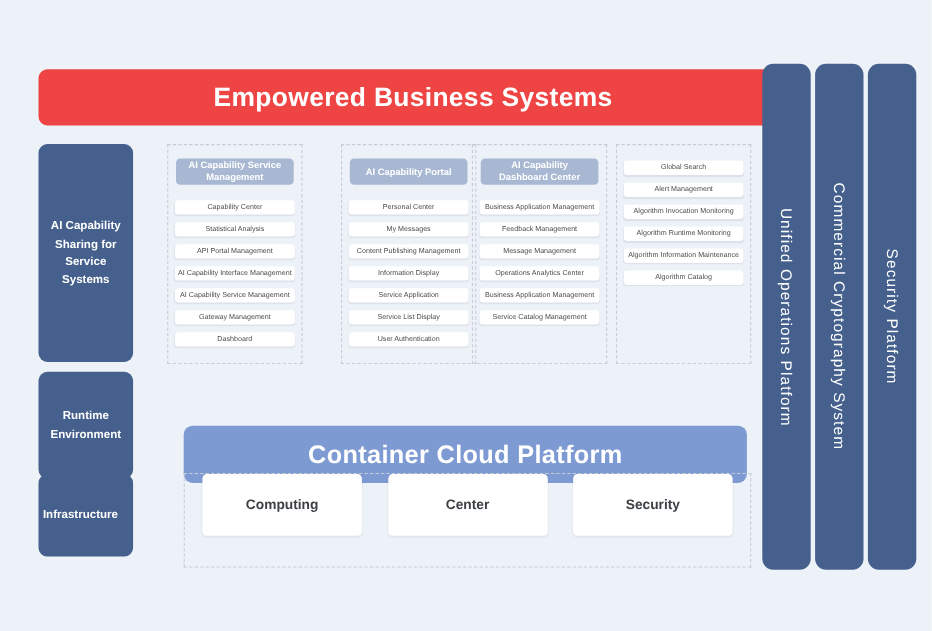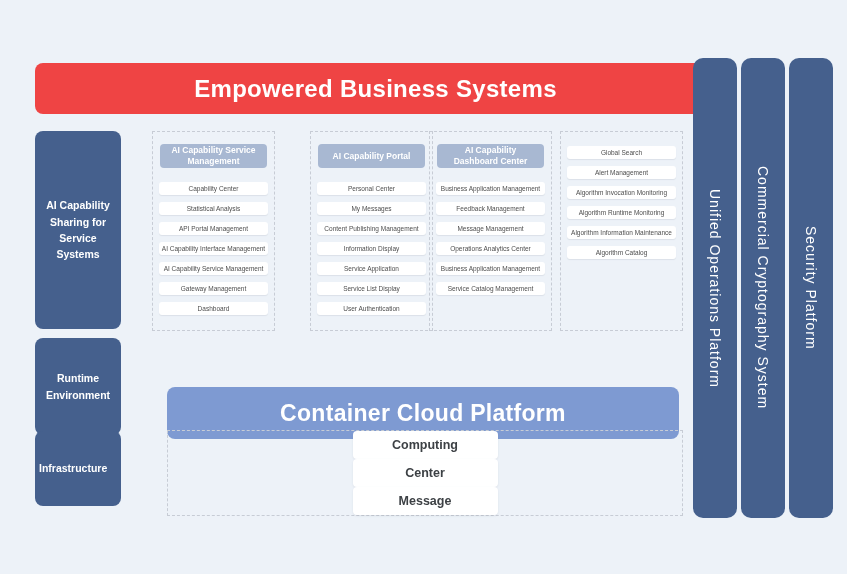--- a/index.html
+++ b/index.html
@@ -51,23 +51,22 @@
   .ccp{
     position:absolute;left:167px;top:354px;width:512px;height:52px;
     background:#7e9ad2;border-radius:8px;
     display:flex;align-items:center;justify-content:center;
     color:#fff;font-size:23px;font-weight:700;letter-spacing:.3px;margin-top:33px;
   }
   
   .infra{
     position:absolute;left:167px;top:430px;width:516px;height:86px;
     border:1px dashed #c7ccd5;box-sizing:border-box;
-    display:flex;align-items:center;justify-content:space-between;
+    display:flex;align-items:flex-start;justify-content:space-between;
     padding:0 16px;
-    flex-direction:column;
   }
   .infra-box{
     width:145px;height:56px;background:#fff;border-radius:4px;
     display:flex;align-items:center;justify-content:center;
     font-size:12.5px;font-weight:700;color:#3d4145;
     box-shadow:0 1px 2px rgba(120,130,150,.15);
   }
   
   .vbar{
     position:absolute;top:58px;width:44px;height:460px;
@@ -146,21 +145,21 @@
     </div>
   </div>
 
   <div class="ccp">
     <span>Container Cloud Platform</span>
   </div>
 
   <div class="infra">
     <div class="infra-box">Computing</div>
     <div class="infra-box">Center</div>
-    <div class="infra-box">Message</div>
+    <div class="infra-box">Security</div>
   </div>
 
   <div class="vbar vb1">
     <span>Unified Operations Platform</span>
   </div>
   <div class="vbar vb2">
     <span>Commercial Cryptography System</span>
   </div>
   <div class="vbar vb3">
     <span>Security Platform</span>

